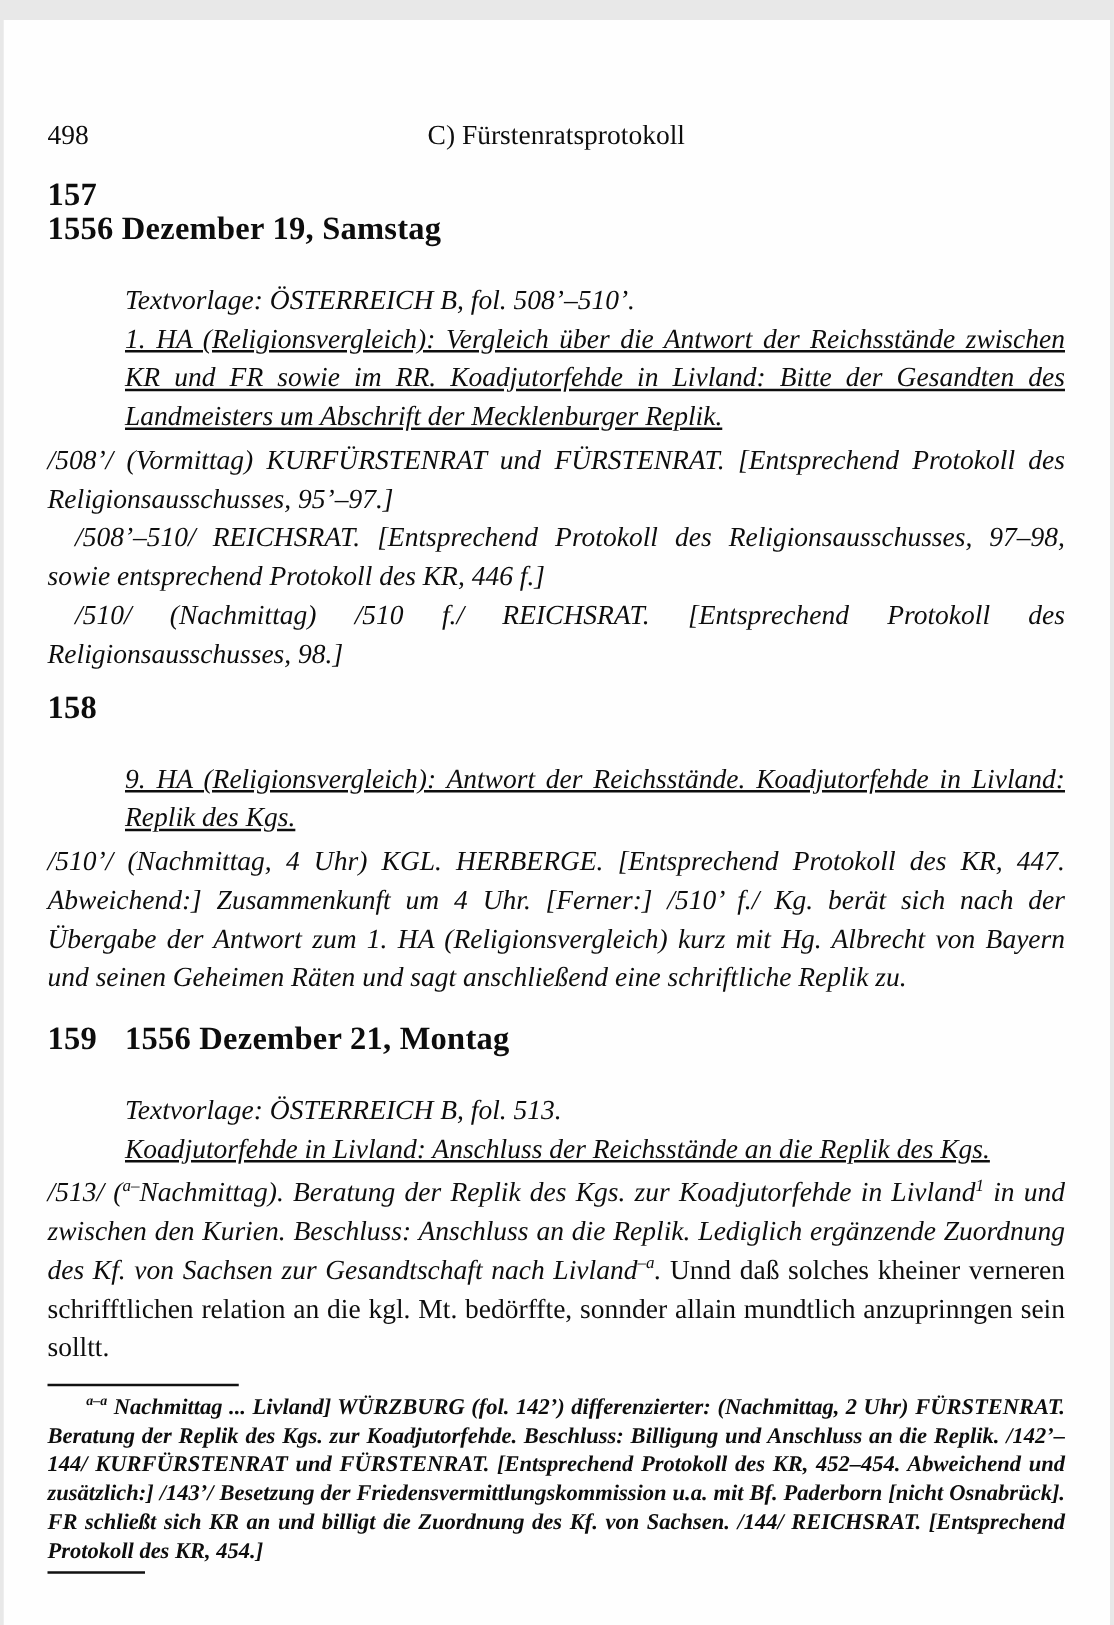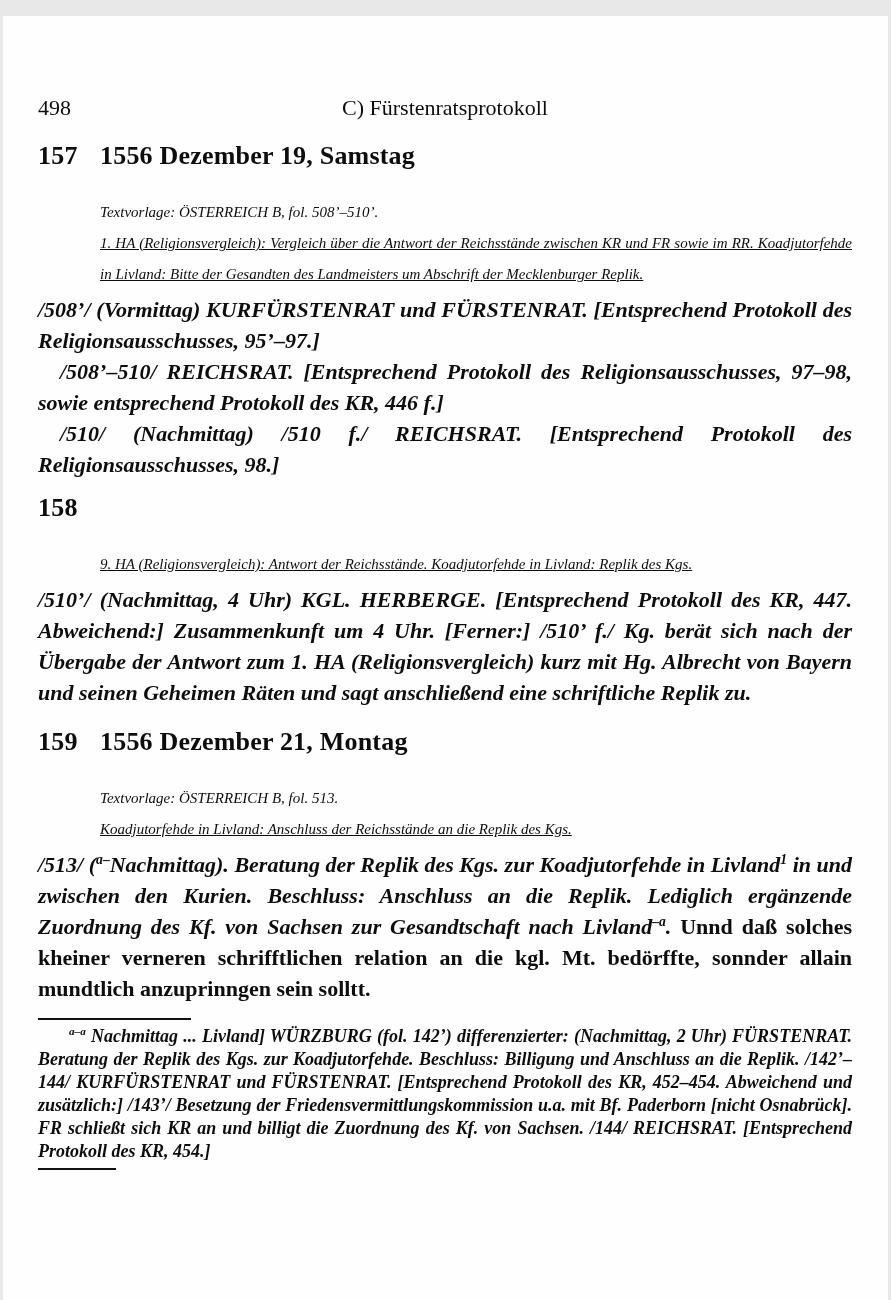--- a/index.html
+++ b/index.html
@@ -22,41 +22,40 @@
 
   
   .entry-heading {
     display: flex;
     font-weight: bold;
     font-size: 26px;
     line-height: 27px;
     letter-spacing: 0.2px;
   }
   .entry-heading .eno { width: 62px; flex: none; }
-  .h157 { margin-top: 22px; }
+  .h157 { margin-top: 22px; flex-direction: column; }
   .h158 { margin-top: 14px; }
   .h159 { margin-top: 20px; }
 
   
   .src {
     margin: 28px 0 0 62px;
     font-style: italic;
-    font-size: 15px;
+    font-size: 22px;
     line-height: 31px;
   }
   .src .regest { text-align: justify; text-decoration: underline; }
 
   
   .ebody { margin-top: 4px; font-size: 22px; line-height: 31px; }
   .ebody p {
     margin: 0;
     font-style: italic;
     text-align: justify;
     text-indent: 22px;
-    font-weight: bold;
   }
   .ebody p.pfirst { text-indent: 0; }
   .roman { font-style: normal; }
 
   sup.mark {
     font-size: 0.62em;
     line-height: 0;
     vertical-align: super;
   }
 

